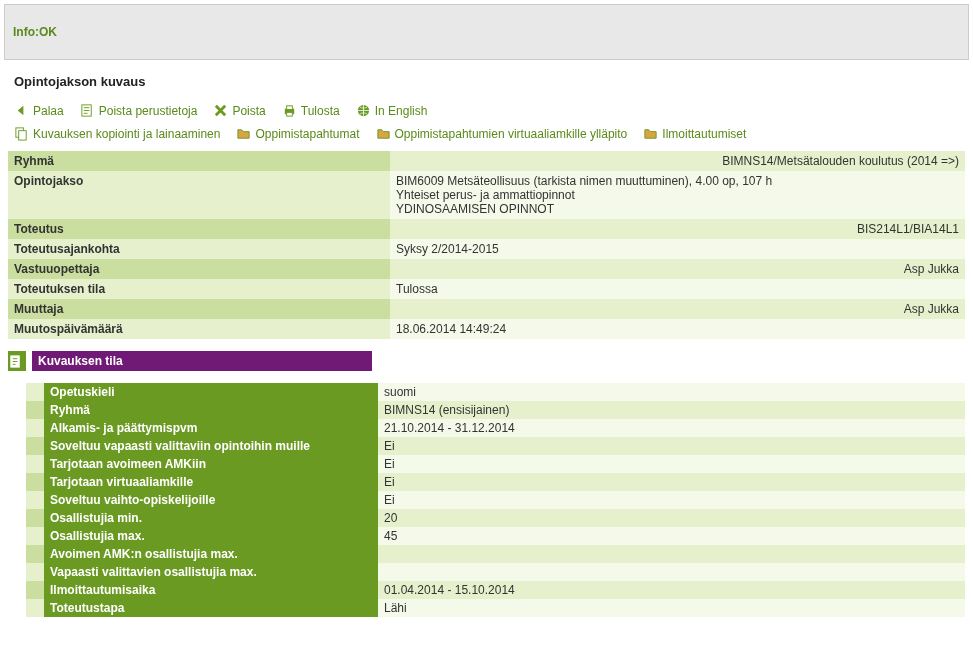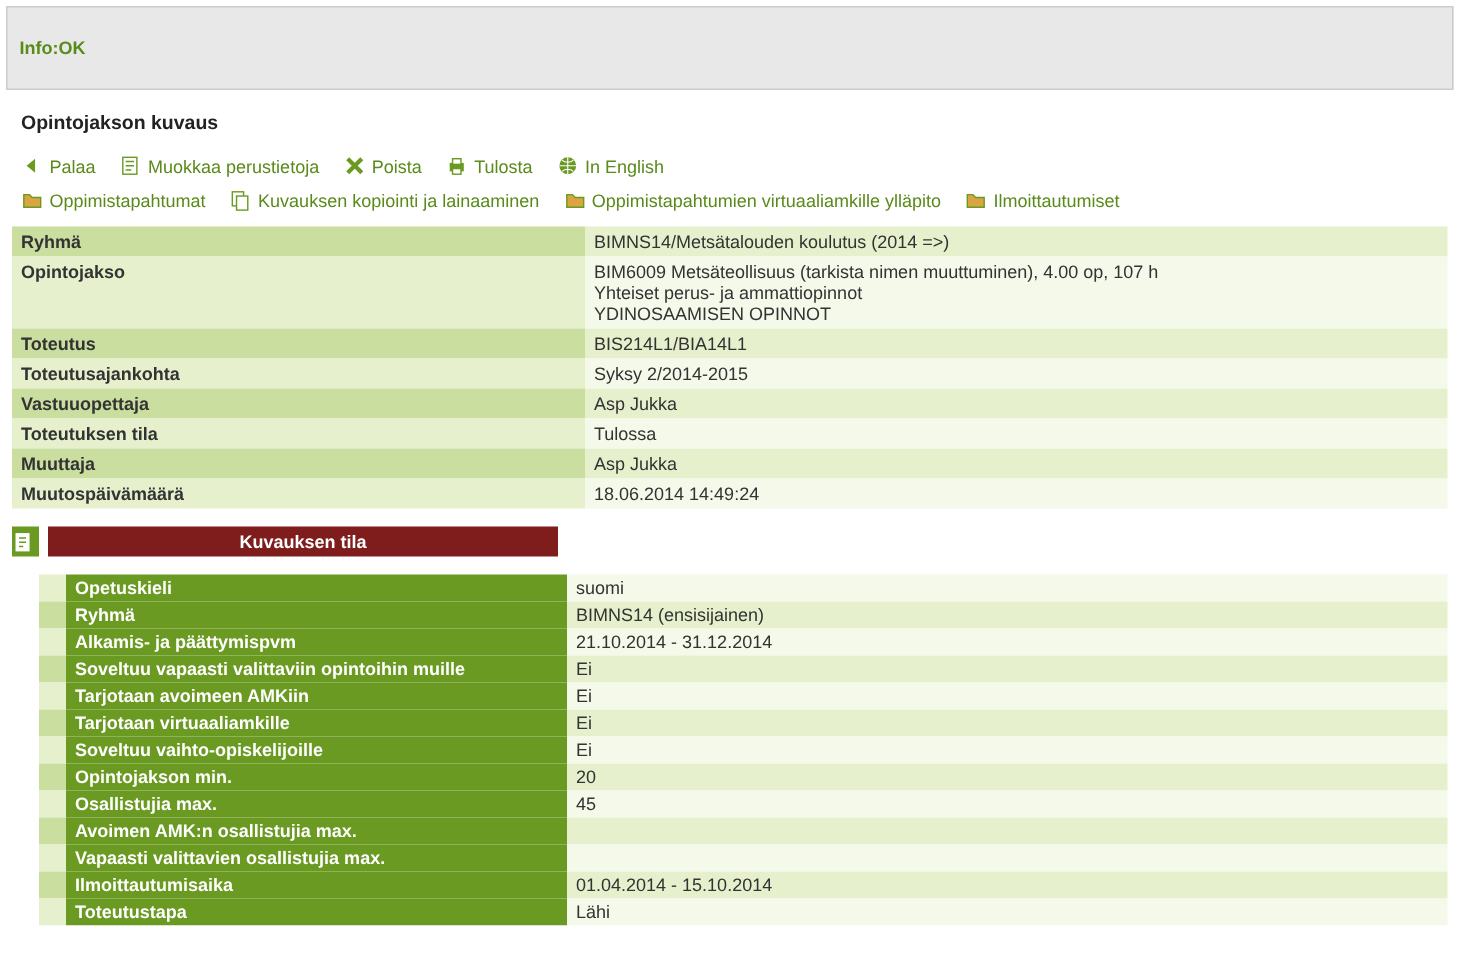--- a/index.html
+++ b/index.html
@@ -52,45 +52,44 @@
     width: calc(100% - 16px);
     margin: 4px 8px;
     border-collapse: collapse;
     font-size: 12px;
   }
   .main-table td {
     padding: 3px 6px;
     vertical-align: top;
   }
   .row-dark td:first-child { background: #c9de9f; font-weight: bold; margin-left: 48px; }
-  .row-dark td:last-child { background: #e6f0cd; }
+  .row-dark td:last-child { background: #e6f0cd; text-align: right; }
   .row-light td:first-child { background: #e6f0cd; font-weight: bold; }
   .row-light td:last-child { background: #f4f9e9; }
   .main-table td:first-child { width: 370px; }
 
   .section-row {
     display: flex;
     margin: 12px 8px 0 8px;
     font-size: 12px;
   }
   .section-row .indent-cell {
     width: 18px;
     background: #6a9a22;
     display: flex;
     align-items: center;
     justify-content: center;
   }
   .section-row .label-cell {
     width: 328px;
-    background: #7f1d1d;
+    background: #701a75;
     color: #fff;
     font-weight: bold;
     padding: 3px 6px;
     margin-left: 6px;
-    text-align: center;
   }
   .section-row .value-cell {
     flex: 1;
     background: #e6f0cd;
     padding: 3px 6px;
     margin-left: 6px;
   }
 
   .detail-table {
     margin: 12px 8px 0 8px;
@@ -133,21 +132,21 @@
       </span>
       <span>Palaa</span>
     </a>
     <a href="#">
       <span class="icon">
         <svg viewBox="0 0 16 16">
             <rect x="2" y="2" width="10" height="12" fill="#fff" stroke="#6a9a22"></rect>
             <path d="M4 5h6M4 8h6M4 11h4" stroke="#6a9a22"></path>
           </svg>
       </span>
-      <span>Muokkaa perustietoja</span>
+      <span>Poista perustietoja</span>
     </a>
     <a href="#">
       <span class="icon">
         <svg viewBox="0 0 16 16">
             <path d="M3 3 L13 13 M13 3 L3 13" stroke="#6a9a22" stroke-width="3"></path>
           </svg>
       </span>
       <span>Poista</span>
     </a>
     <a href="#">
@@ -167,33 +166,33 @@
             <path d="M2 8h12M8 2v12M4 4c2 2 6 2 8 0M4 12c2-2 6-2 8 0" stroke="#fff" stroke-width="0.8" fill="none"></path>
           </svg>
       </span>
       <span>In English</span>
     </a>
   </div>
   <div class="toolbar-row">
     <a href="#">
       <span class="icon">
         <svg viewBox="0 0 16 16">
-            <path d="M2 4h4l2 2h6v7H2z" fill="#d9a441" stroke="#6a9a22"></path>
-          </svg>
-      </span>
-      <span>Oppimistapahtumat</span>
-    </a>
-    <a href="#">
-      <span class="icon">
-        <svg viewBox="0 0 16 16">
             <rect x="2" y="2" width="8" height="10" fill="#fff" stroke="#6a9a22"></rect>
             <rect x="5" y="5" width="8" height="10" fill="#fff" stroke="#6a9a22"></rect>
           </svg>
       </span>
       <span>Kuvauksen kopiointi ja lainaaminen</span>
+    </a>
+    <a href="#">
+      <span class="icon">
+        <svg viewBox="0 0 16 16">
+            <path d="M2 4h4l2 2h6v7H2z" fill="#d9a441" stroke="#6a9a22"></path>
+          </svg>
+      </span>
+      <span>Oppimistapahtumat</span>
     </a>
     <a href="#">
       <span class="icon">
         <svg viewBox="0 0 16 16">
             <path d="M2 4h4l2 2h6v7H2z" fill="#d9a441" stroke="#6a9a22"></path>
           </svg>
       </span>
       <span>Oppimistapahtumien virtuaaliamkille ylläpito</span>
     </a>
     <a href="#">
@@ -298,21 +297,21 @@
       </tr>
       <tr>
         <td class="indent"></td>
         <td class="stripe s-light"></td>
         <td class="dlabel">Soveltuu vaihto-opiskelijoille</td>
         <td class="dval-light">Ei</td>
       </tr>
       <tr>
         <td class="indent"></td>
         <td class="stripe s-dark"></td>
-        <td class="dlabel">Opintojakson min.</td>
+        <td class="dlabel">Osallistujia min.</td>
         <td class="dval-dark">20</td>
       </tr>
       <tr>
         <td class="indent"></td>
         <td class="stripe s-light"></td>
         <td class="dlabel">Osallistujia max.</td>
         <td class="dval-light">45</td>
       </tr>
       <tr>
         <td class="indent"></td>

